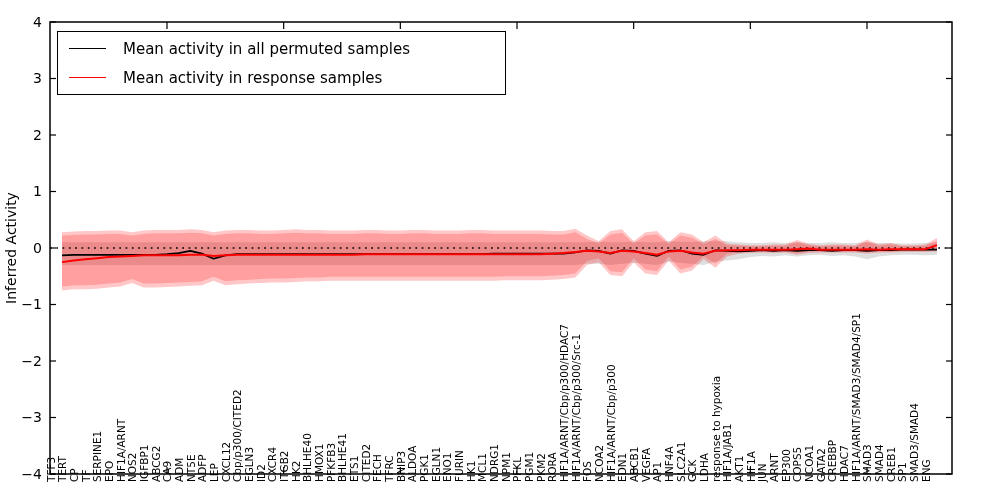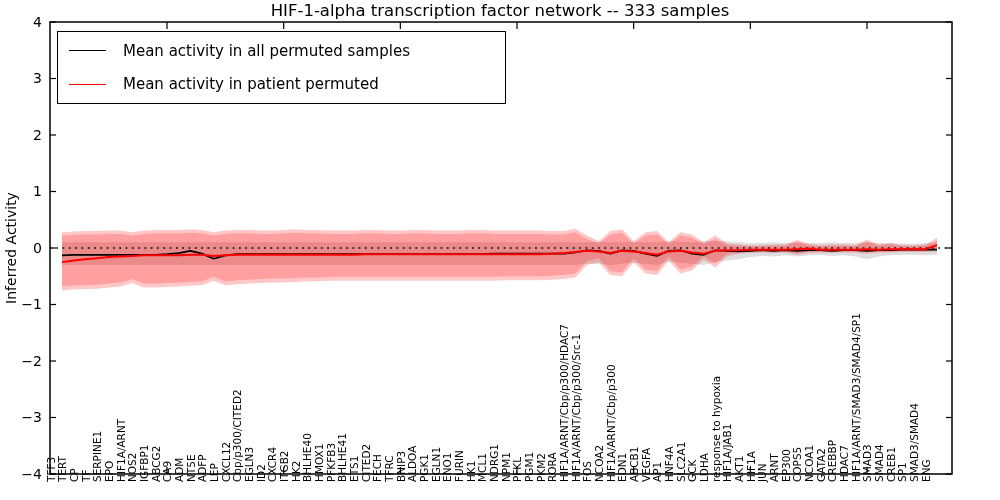--- a/index.html
+++ b/index.html
@@ -20,21 +20,21 @@
     position:absolute;left:0;top:481px;width:1000px;text-align:center;font-size:14px;
   }
   .ytick{
     position:absolute;width:40px;text-align:right;font-size:14px;line-height:17px;
   }
   .xcat{
     position:absolute;font-size:10.5px;line-height:11px;white-space:nowrap;
     transform-origin:0% 100%;transform:rotate(-90deg);
   }
   .legend{
-    position:absolute;left:57px;top:31px;width:449px;height:73px;
+    position:absolute;left:57px;top:31px;width:449px;height:64px;
     background:#ffffff;border:1.5px solid #000;box-sizing:border-box;
     display:flex;flex-direction:column;justify-content:space-around;padding:2px 0;
   }
   .legend-row{display:flex;align-items:center;height:30px;}
   .legend-line{width:37px;height:0;border-top:1.6px solid #000;margin-left:11px;flex:none;}
   .legend-label{margin-left:17px;font-size:15px;}
 </style>
 </head>
 <body>
 
@@ -74,21 +74,20 @@
       <line x1="517" y1="22" x2="517" y2="29" stroke="#000" stroke-width="1.2"></line>
       <line x1="517" y1="467" x2="517" y2="474" stroke="#000" stroke-width="1.2"></line>
       <line x1="633.6666666666666" y1="22" x2="633.6666666666666" y2="29" stroke="#000" stroke-width="1.2"></line>
       <line x1="633.6666666666666" y1="467" x2="633.6666666666666" y2="474" stroke="#000" stroke-width="1.2"></line>
       <line x1="750.3333333333333" y1="22" x2="750.3333333333333" y2="29" stroke="#000" stroke-width="1.2"></line>
       <line x1="750.3333333333333" y1="467" x2="750.3333333333333" y2="474" stroke="#000" stroke-width="1.2"></line>
       <line x1="867" y1="22" x2="867" y2="29" stroke="#000" stroke-width="1.2"></line>
       <line x1="867" y1="467" x2="867" y2="474" stroke="#000" stroke-width="1.2"></line>
     </svg>
 
-  <div class="title">HIF-1-alpha transcription factor network -- 333 samples</div>
   <div class="ylabel">Inferred Activity</div>
 
   <div id="ytick-labels">
       <div class="ytick" style="left: 2px; top: 13.5px;">4</div>
       <div class="ytick" style="left: 2px; top: 70px;">3</div>
       <div class="ytick" style="left: 2px; top: 126.5px;">2</div>
       <div class="ytick" style="left: 2px; top: 183px;">1</div>
       <div class="ytick" style="left: 2px; top: 239.5px;">0</div>
       <div class="ytick" style="left: 2px; top: 296px;">−1</div>
       <div class="ytick" style="left: 2px; top: 352.5px;">−2</div>
@@ -174,16 +173,16 @@
       <span class="xcat" style="left: 931.5px; top: 471px;">ENG</span>
     </div>
 
   <div class="legend">
     <div class="legend-row">
       <span class="legend-line" id="legend-line-0" style="border-top-color: rgb(0, 0, 0);"></span>
       <span class="legend-label">Mean activity in all permuted samples</span>
     </div>
     <div class="legend-row">
       <span class="legend-line" id="legend-line-1" style="border-top-color: rgb(255, 0, 0);"></span>
-      <span class="legend-label">Mean activity in patient permuted</span>
+      <span class="legend-label">Mean activity in response samples</span>
     </div>
   </div>
 </div>
 
 </body></html>

